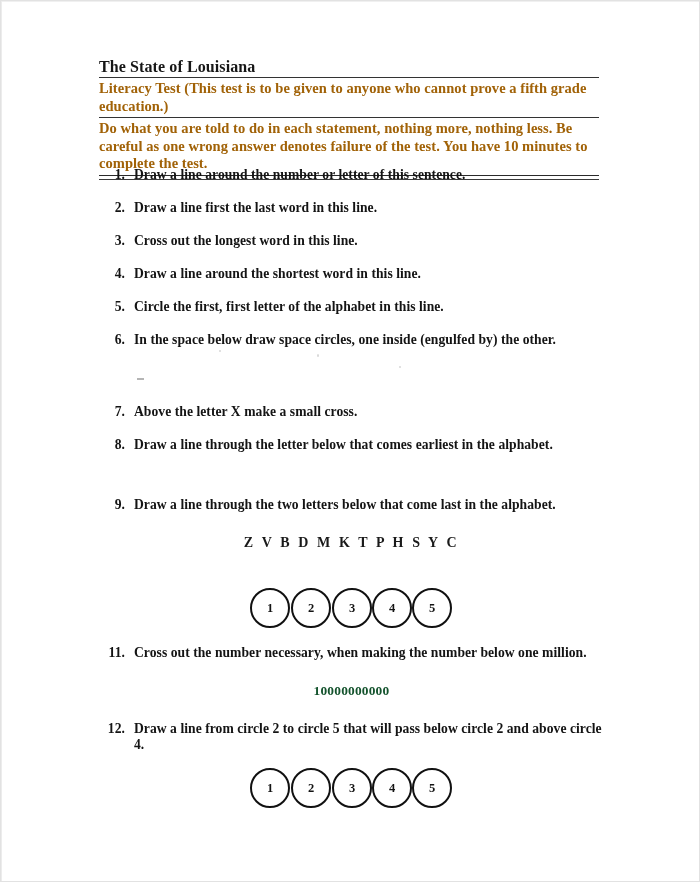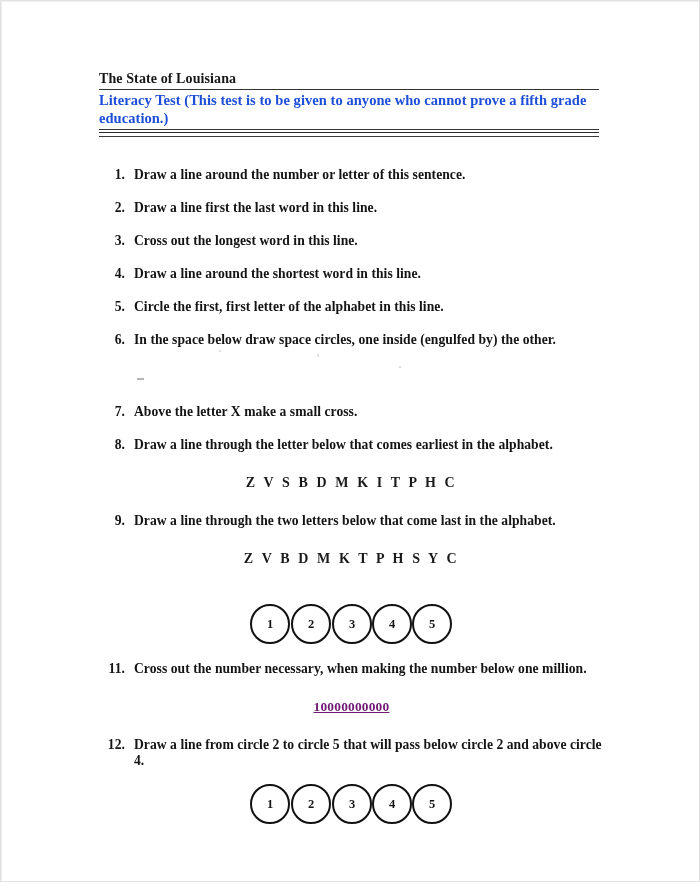--- a/index.html
+++ b/index.html
@@ -42,33 +42,32 @@
   }
 
   
   .header {
     position: absolute;
     left: 99px;
     top: 58px;
     width: 500px;
   }
   .hdr-line {
-    font-size: 14px;
+    font-size: 16px;
     line-height: 17px;
     font-weight: 600;
     letter-spacing: .1px;
     color: #161616;
-    margin-top: 12px;
   }
   .hdr-para {
     font-size: 14.5px;
     line-height: 17.5px;
     font-weight: 600;
     letter-spacing: .05px;
-    color: #1d4ed8;
+    color: #a16207;
   }
   .rule {
     height: 0;
     border-top: 1.6px solid #2a2a2a;
     margin: 2px 0 2px 0;
   }
   .rule-thin {
     border-top: 1.4px solid #333333;
   }
   .rule-double {
@@ -117,22 +116,21 @@
     font-weight: 700;
     letter-spacing: 2.6px;
     color: #1a1a1a;
     font-family: "Liberation Serif", serif;
   }
   .bignumber {
     text-align: center;
     font-size: 13.4px;
     font-weight: 600;
     letter-spacing: .2px;
-    color: #701a75;
-    text-decoration: underline;
+    color: #14532d;
   }
 
   
   .circles {
     position: relative;
     height: 42px;
     width: 203px;
     margin: 0 auto;
   }
   .circle {
@@ -179,20 +177,21 @@
 
 <div class="page-frame"></div>
 
 <div class="sheet">
 
   <div class="header">
     <div class="hdr-line">The State of Louisiana</div>
     <div class="rule rule-thin"></div>
     <div class="hdr-para">Literacy Test (This test is to be given to anyone who cannot prove a fifth grade education.)</div>
     <div class="rule rule-thin"></div>
+    <div class="hdr-para">Do what you are told to do in each statement, nothing more, nothing less. Be careful as one wrong answer denotes failure of the test. You have 10 minutes to complete the test.</div>
     <div class="rule rule-double"></div>
   </div>
 
   <div class="items">
 
     <div class="item">
       <span class="item-num">1.</span>
       <span class="item-text">Draw a line around the number or letter of this sentence.</span>
     </div>
     <div class="gap-md"></div>
@@ -238,21 +237,20 @@
       <span class="item-text">Above the letter X make a small cross.</span>
     </div>
     <div class="gap-md"></div>
 
     <div class="item">
       <span class="item-num">8.</span>
       <span class="item-text">Draw a line through the letter below that comes earliest in the alphabet.</span>
     </div>
 
     <div class="gap-lg"></div>
-    <div class="center-row">Z V S B D M K I T P H C</div>
     <div class="gap-lg"></div>
 
     <div class="item">
       <span class="item-num">9.</span>
       <span class="item-text">Draw a line through the two letters below that come last in the alphabet.</span>
     </div>
 
     <div class="gap-lg"></div>
     <div class="center-row">Z V B D M K T P H S Y C</div>
     <div class="gap-lg"></div>

